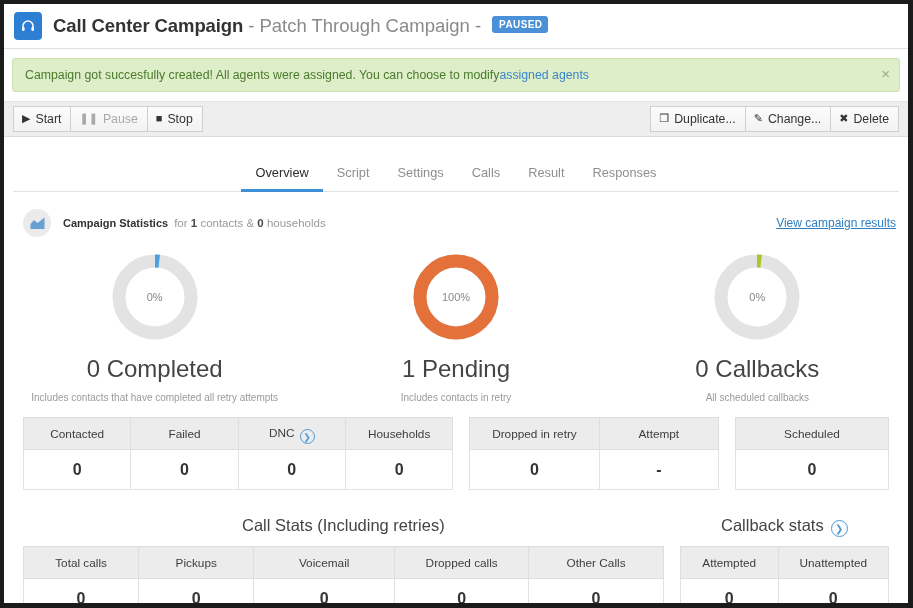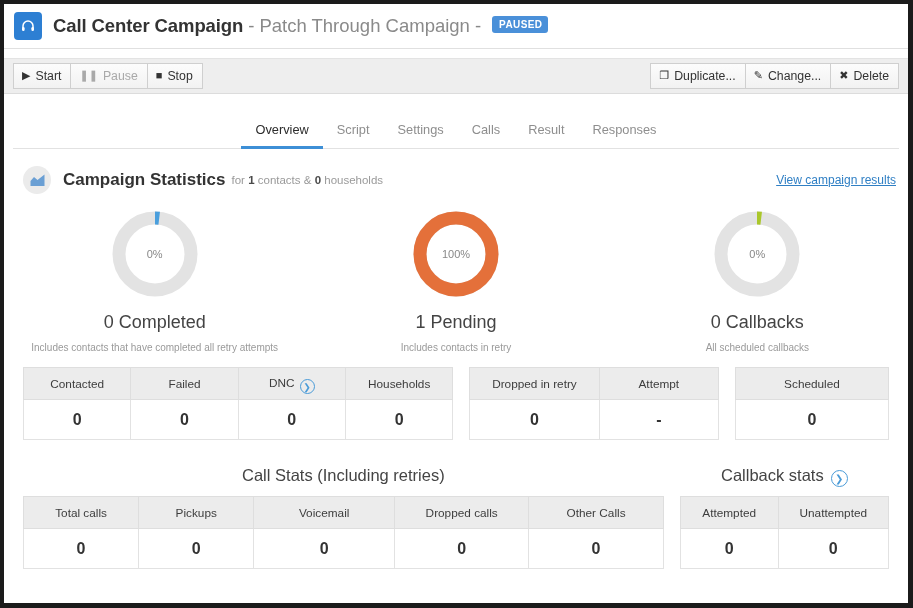--- a/index.html
+++ b/index.html
@@ -131,41 +131,41 @@
     display: flex; align-items: center;
     padding: 17px 12px 0 19px;
   }
   .stats-icon {
     width: 28px; height: 28px; border-radius: 50%;
     background: #ebebeb;
     display: flex; align-items: center; justify-content: center;
     margin-right: 12px;
     flex: 0 0 auto;
   }
-  .stats-title { font-size: 17px; color: #333; font-weight: 700; }
+  .stats-title { font-size: 11px; color: #333; font-weight: 700; }
   .stats-sub { font-size: 11.5px; color: #9a9a9a; margin-left: 6px; }
   .stats-sub b { color: #4a4a4a; }
   .link-results {
     margin-left: auto;
     font-size: 12px; color: #2f7fc4;
     text-decoration: underline;
     cursor: pointer;
   }
 
   
   .donut-row { display: flex; margin-top: 14px; }
   .donut-col { flex: 1; display: flex; flex-direction: column; align-items: center; }
   .donut { position: relative; width: 92px; height: 92px; }
   .donut svg { display: block; }
   .donut-label {
     position: absolute; inset: 0;
     display: flex; align-items: center; justify-content: center;
     font-size: 11px; color: #888;
   }
-  .donut-title { font-size: 18px; color: #444; margin-top: 12px; font-weight: 400;}
+  .donut-title { font-size: 24px; color: #444; margin-top: 12px; font-weight: 400;}
   .donut-desc { font-size: 10px; color: #9a9a9a; margin-top: 9px; }
 
   
   .tbl {
     border-collapse: collapse;
     table-layout: fixed;
     background: #fff;
   }
   .tbl th {
     background: #ececec;
@@ -229,20 +229,25 @@
         <rect x="11.4" y="9" width="2.6" height="4" rx="1.2" fill="#ffffff" stroke="none"></rect>
       </svg>
     </span>
     <span class="title-main">Call Center Campaign</span>
     <span class="title-sep">-</span>
     <span class="title-sub">Patch Through Campaign</span>
     <span class="title-sep">-</span>
     <span class="badge">PAUSED</span>
   </div>
 
+  <div class="alert">
+    <span>Campaign got succesfully created! All agents were assigned. You can choose to modify </span>
+    <a href="#">assigned agents</a>
+    <span class="alert-close">×</span>
+  </div>
 
   <div class="toolbar">
     <div class="btn-group">
       <div class="btn">
         <span class="gi">▶</span>
         <span>Start</span>
       </div>
       <div class="btn disabled">
         <span class="gi">❚❚</span>
         <span>Pause</span>

